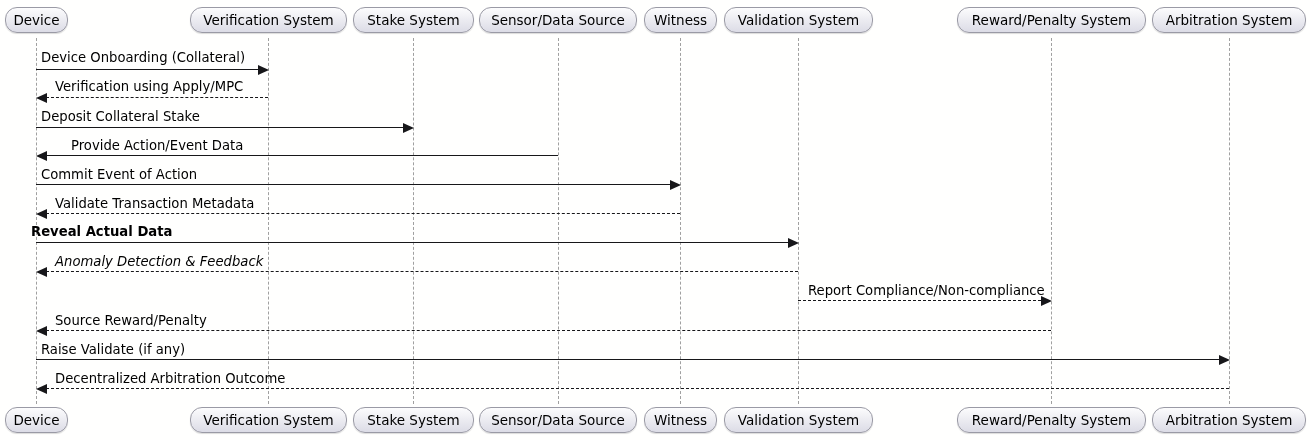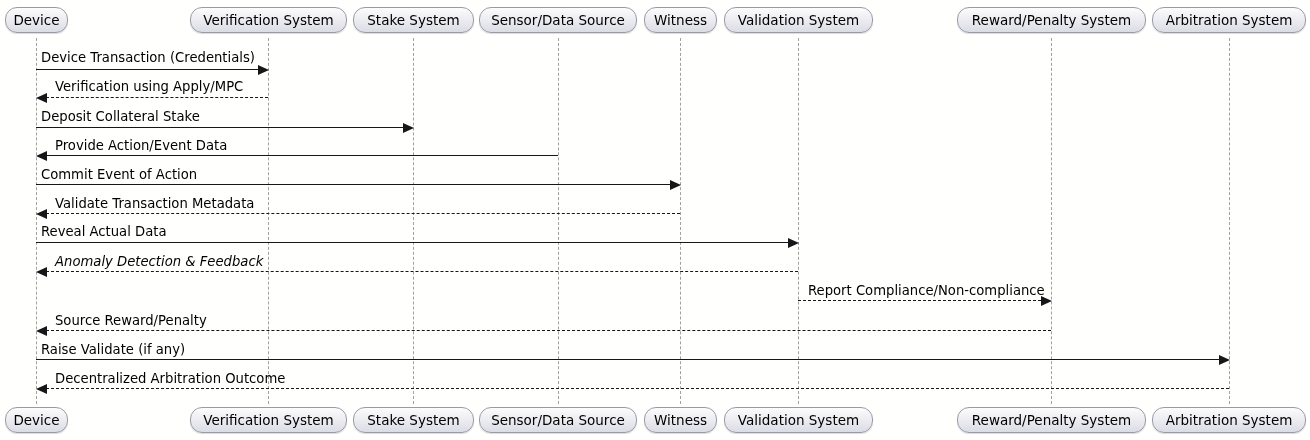--- a/index.html
+++ b/index.html
@@ -89,39 +89,39 @@
       <div class="participant-box top" style="left: 353px; width: 121px;">Stake System</div>
       <div class="participant-box top" style="left: 479px; width: 158px;">Sensor/Data Source</div>
       <div class="participant-box top" style="left: 644px; width: 73px;">Witness</div>
       <div class="participant-box top" style="left: 724px; width: 149px;">Validation System</div>
       <div class="participant-box top" style="left: 957px; width: 189px;">Reward/Penalty System</div>
       <div class="participant-box top" style="left: 1152px; width: 154px;">Arbitration System</div>
     </div>
   <div id="messages">
       <div class="msg-line" style="top: 69px; left: 36px; width: 222px;"></div>
       <div class="arrow-head right" style="top: 64.7px; left: 258px;"></div>
-      <div class="msg-label" style="left: 41px; top: 50px;">Device Transaction (Credentials)</div>
+      <div class="msg-label" style="left: 41px; top: 50px;">Device Onboarding (Collateral)</div>
       <div class="msg-line dotted" style="top: 97px; left: 46px; width: 222px;"></div>
       <div class="arrow-head left" style="top: 92.7px; left: 36px;"></div>
       <div class="msg-label" style="left: 55px; top: 79px;">Verification using Apply/MPC</div>
       <div class="msg-line" style="top: 127px; left: 36px; width: 367px;"></div>
       <div class="arrow-head right" style="top: 122.7px; left: 403px;"></div>
       <div class="msg-label" style="left: 41px; top: 109px;">Deposit Collateral Stake</div>
       <div class="msg-line" style="top: 155px; left: 46px; width: 512px;"></div>
       <div class="arrow-head left" style="top: 150.7px; left: 36px;"></div>
-      <div class="msg-label" style="left: 55px; top: 138px;">Provide Action/Event Data</div>
+      <div class="msg-label" style="left: 71px; top: 138px;">Provide Action/Event Data</div>
       <div class="msg-line" style="top: 184px; left: 36px; width: 634px;"></div>
       <div class="arrow-head right" style="top: 179.7px; left: 670px;"></div>
       <div class="msg-label" style="left: 41px; top: 167px;">Commit Event of Action</div>
       <div class="msg-line dotted" style="top: 213px; left: 46px; width: 634px;"></div>
       <div class="arrow-head left" style="top: 208.7px; left: 36px;"></div>
       <div class="msg-label" style="left: 55px; top: 196px;">Validate Transaction Metadata</div>
       <div class="msg-line" style="top: 242px; left: 36px; width: 752px;"></div>
       <div class="arrow-head right" style="top: 237.7px; left: 788px;"></div>
-      <div class="msg-label" style="left: 41px; top: 224px;">Reveal Actual Data</div>
+      <div class="msg-label" style="left: 31px; top: 224px; font-weight: bold;">Reveal Actual Data</div>
       <div class="msg-line dotted" style="top: 271px; left: 46px; width: 752px;"></div>
       <div class="arrow-head left" style="top: 266.7px; left: 36px;"></div>
       <div class="msg-label" style="left: 55px; top: 254px; font-style: italic;">Anomaly Detection &amp; Feedback</div>
       <div class="msg-line dotted" style="top: 300px; left: 798px; width: 243px;"></div>
       <div class="arrow-head right" style="top: 295.7px; left: 1041px;"></div>
       <div class="msg-label" style="left: 808px; top: 283px;">Report Compliance/Non-compliance</div>
       <div class="msg-line dotted" style="top: 330px; left: 46px; width: 1005px;"></div>
       <div class="arrow-head left" style="top: 325.7px; left: 36px;"></div>
       <div class="msg-label" style="left: 55px; top: 313px;">Source Reward/Penalty</div>
       <div class="msg-line" style="top: 359px; left: 36px; width: 1183px;"></div>

